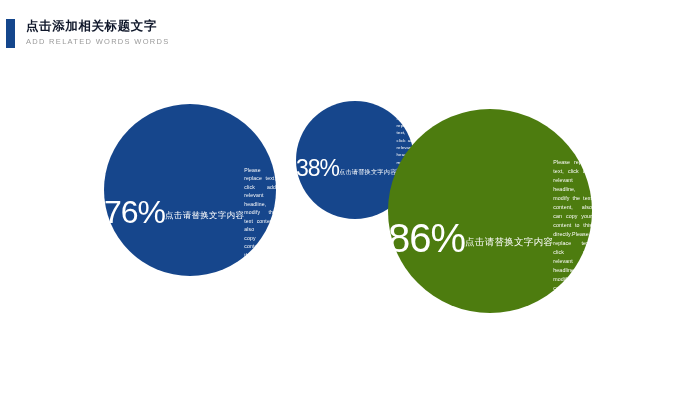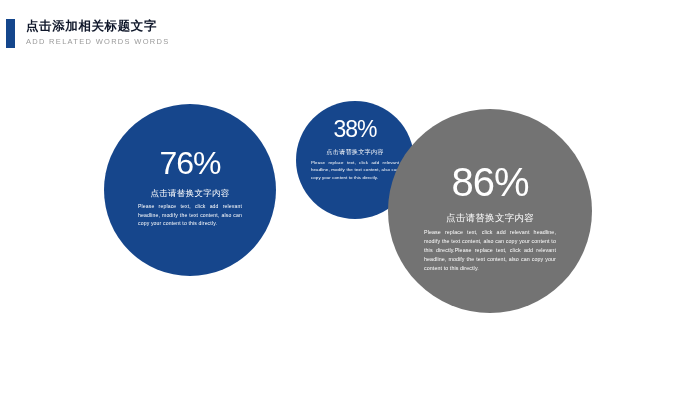--- a/index.html
+++ b/index.html
@@ -60,21 +60,20 @@
     top: 0;
     width: 700px;
     height: 394px;
   }
   .bubble {
     position: absolute;
     border-radius: 50%;
     color: #ffffff;
     box-sizing: border-box;
     display: flex;
-    flex-direction: column;
     align-items: center;
     text-align: center;
   }
   .bubble .pct {
     font-weight: normal;
     line-height: 1;
     letter-spacing: -1px;
     color: #ffffff;
   }
   .bubble .cn {
@@ -186,20 +185,20 @@
     <div class="cn">点击请替换文字内容</div>
     <div class="en">Please replace text, click add relevant headline, modify the text content, also can copy your content to this directly.</div>
   </div>
 
   <div class="bubble" id="b-38" style="background: rgb(22, 70, 140);">
     <div class="pct">38%</div>
     <div class="cn">点击请替换文字内容</div>
     <div class="en">Please replace text, click add relevant headline, modify the text content, also can copy your content to this directly.</div>
   </div>
 
-  <div class="bubble" id="b-86" style="background: #737373;">
+  <div class="bubble" id="b-86" style="background: #4d7c0f;">
     <div class="pct">86%</div>
     <div class="cn">点击请替换文字内容</div>
     <div class="en">Please replace text, click add relevant headline, modify the text content, also can copy your content to this directly.Please replace text, click add relevant headline, modify the text content, also can copy your content to this directly.</div>
   </div>
 
 
 </div>
 
 </body></html>

